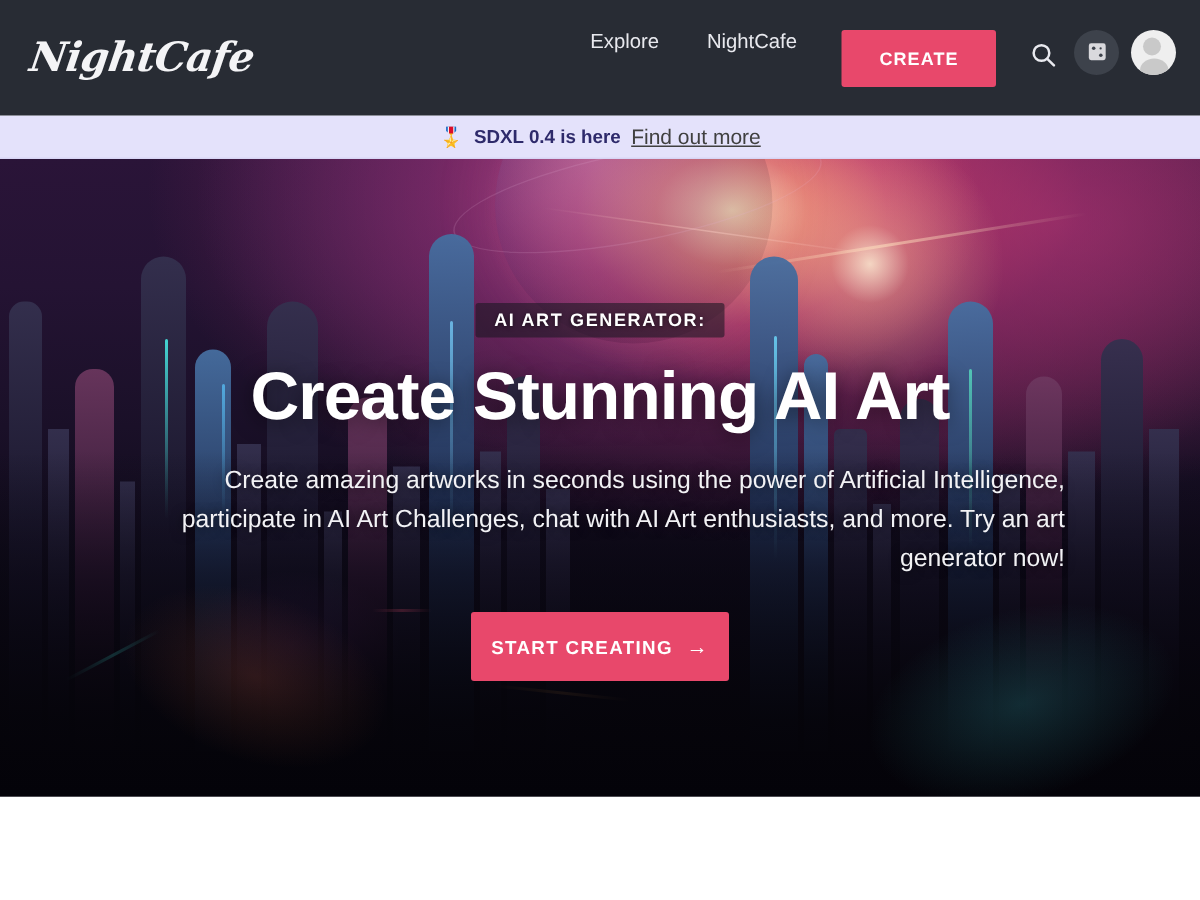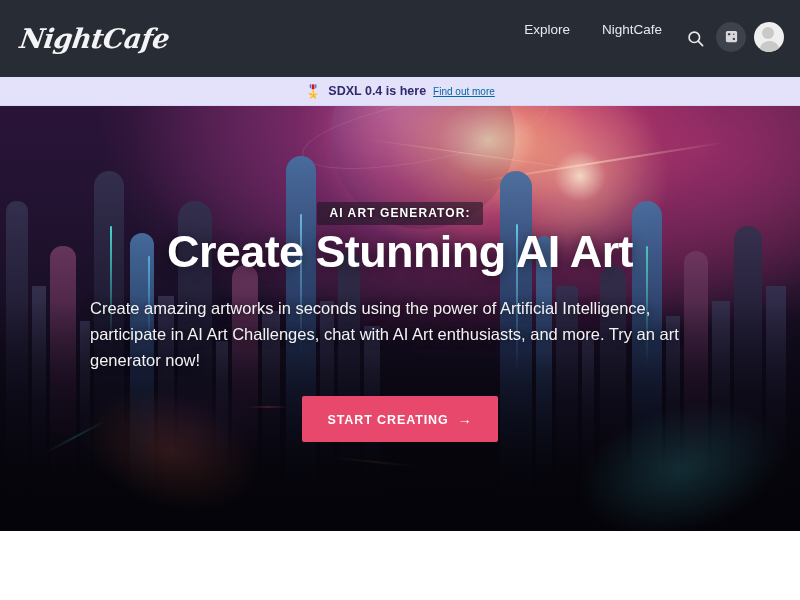--- a/index.html
+++ b/index.html
@@ -111,25 +111,25 @@
     gap:7px;
     font-size:12.5px;
     border-bottom:1px solid #d8d5f5;
   }
   .announce-emoji { font-size:13px; line-height:1; }
   .announce-text {
     color:#2e2a6b;
     font-weight:700;
   }
   .announce-link {
-    color:#0369a1;
+    color:#404040;
     text-decoration:underline;
     font-weight:400;
     cursor:pointer;
-    font-size:10px;
+    font-size:14px;
   }
 
   
   .hero {
     position:relative;
     height:425px;
     overflow:hidden;
     background:#0a0a14;
   }
   .hero-bg { position:absolute; inset:0; }
@@ -238,50 +238,50 @@
     font-size:12px;
     font-weight:700;
     letter-spacing:1.1px;
     color:#ffffff;
     background:rgba(24,22,32,0.58);
     padding:4px 12px 5px 12px;
     border-radius:2px;
     text-shadow:0 1px 3px rgba(0,0,0,0.6);
   }
   .headline {
-    margin-top:3px;
+    margin-top:15px;
     font-size:45px;
     font-weight:700;
     color:#ffffff;
     letter-spacing:-0.6px;
     text-shadow:0 2px 14px rgba(0,0,0,0.55);
     line-height:1.05;
     white-space:nowrap;
   }
   .subcopy {
     margin-top:20px;
     width:620px;
-    text-align:left;
+    text-align:right;
     font-size:16.5px;
     line-height:1.58;
     color:#f2f2f5;
     font-weight:400;
     text-shadow:0 1px 8px rgba(0,0,0,0.65);
   }
   .cta-row {
     margin-top:23px;
     display:flex;
     gap:10px;
   }
   .cta {
     font-size:12.5px;
     font-weight:700;
     letter-spacing:0.9px;
     padding:15px 0;
-    width:196px;
+    width:172px;
     text-align:center;
     cursor:pointer;
     border-radius:2px;
     font-family:"Liberation Sans", sans-serif;
   }
   .cta-primary {
     background:#e8486b;
     color:#ffffff;
     border:none;
   }
@@ -301,20 +301,21 @@
 <div class="header">
 
   <div class="logo">NightCafe</div>
 
   <nav class="nav">
 
     <a class="nav-link" href="#">Explore</a>
 
     <a class="nav-link" href="#">NightCafe</a>
 
+    <button class="create-btn">CREATE</button>
 
     <div class="icon-btn">
       <svg width="19" height="19" viewBox="0 0 24 24" fill="none" stroke="#e9eaef" stroke-width="2.1" stroke-linecap="round">
         <circle cx="10.5" cy="10.5" r="6.6"></circle>
         <line x1="15.4" y1="15.4" x2="21" y2="21"></line>
       </svg>
     </div>
 
     <div class="circ-icon">
       <svg width="15" height="15" viewBox="0 0 24 24">

